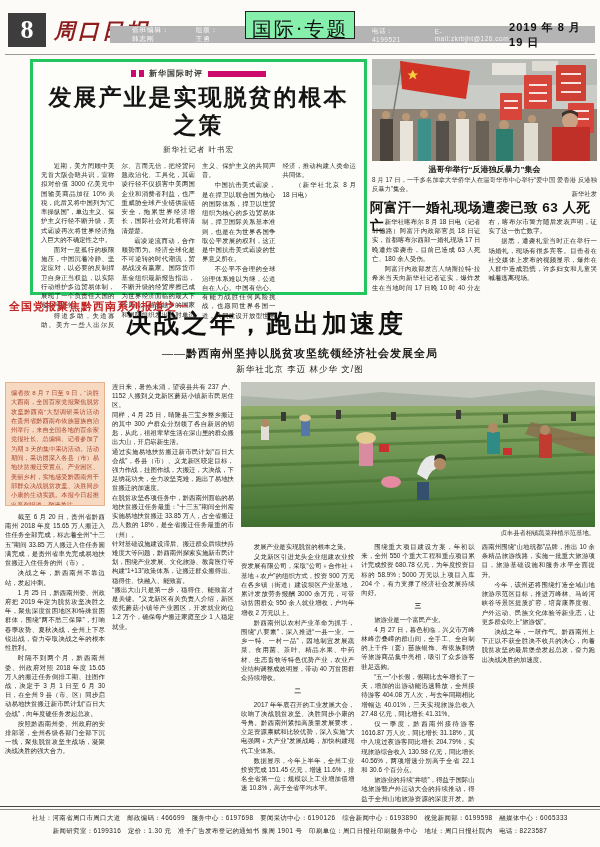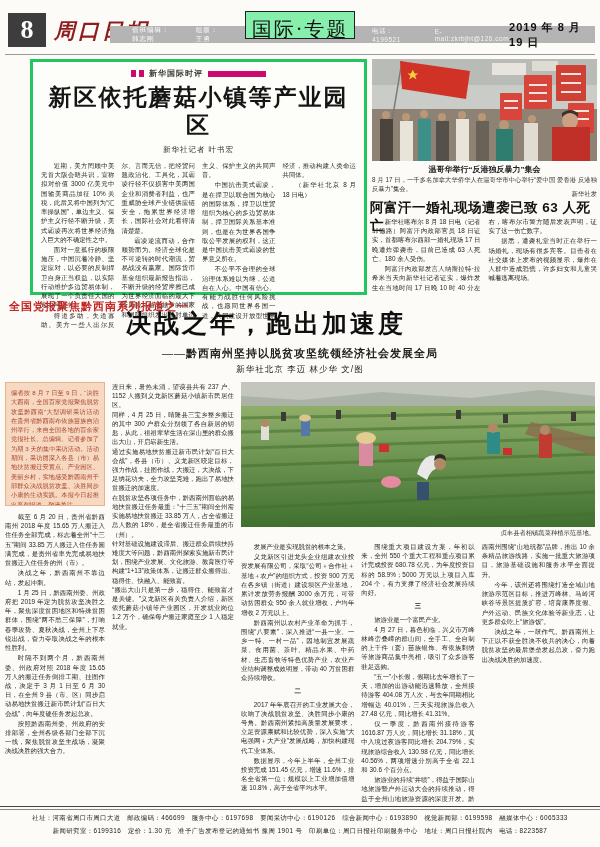--- a/index.html
+++ b/index.html
@@ -79,21 +79,21 @@
 <div class="sectionbox">国际·专题</div>
 <div class="headrule"></div>
 
 <div class="leadbox">
   <div class="kicker">
     <span class="ksq"></span>
     <span class="ksq"></span>
     <span class="ktext">新华国际时评</span>
     <span class="kbar"></span>
   </div>
-  <div class="leadhead">新区依托蘑菇小镇等产业园区</div>
+  <div class="leadhead">发展产业是实现脱贫的根本之策</div>
   <div class="leadby">新华社记者 叶书宏</div>
   <div class="leadbody">
       <p>近期，美方罔顾中美元首大阪会晤共识，宣称拟对价值 3000 亿美元中国输美商品加征 10% 关税，此后又将中国列为“汇率操纵国”，单边主义、保护主义行径不断升级，美式霸凌再次将世界经济拖入巨大的不确定性之中。</p>
       <p>面对一意孤行的极限施压，中国沉着冷静、坚定应对，以必要的反制捍卫自身正当权益，以实际行动维护多边贸易体制，展现了一个负责任大国的定力与担当。</p>
       <p>得道多助，失道寡助。美方一些人出尔反尔、言而无信，把经贸问题政治化、工具化，其霸凌行径不仅损害中美两国企业和消费者利益，也严重威胁全球产业链供应链安全，拖累世界经济增长，国际社会对此看得清清楚楚。</p>
       <p>霸凌逆流而动，合作顺势而为。经济全球化是不可逆转的时代潮流，贸易战没有赢家。国际货币基金组织最新报告指出，不断升级的经贸摩擦已成为世界经济面临的最大下行风险，越来越多的国家和国际组织发出反对单边主义、保护主义的共同声音。</p>
       <p>中国抗击美式霸凌，是在捍卫以联合国为核心的国际体系，捍卫以世贸组织为核心的多边贸易体制，捍卫国际关系基本准则，也是在为世界各国争取公平发展的权利，这正是中国抗击美式霸凌的世界意义所在。</p>
       <p>不公平不合理的全球治理体系难以为继，公道自在人心。中国有信心、有能力战胜任何风险挑战，也愿同世界各国一道，共同建设开放型世界经济，推动构建人类命运共同体。</p>
       <p>（新华社北京 8 月 18 日电）</p>
     </div>

